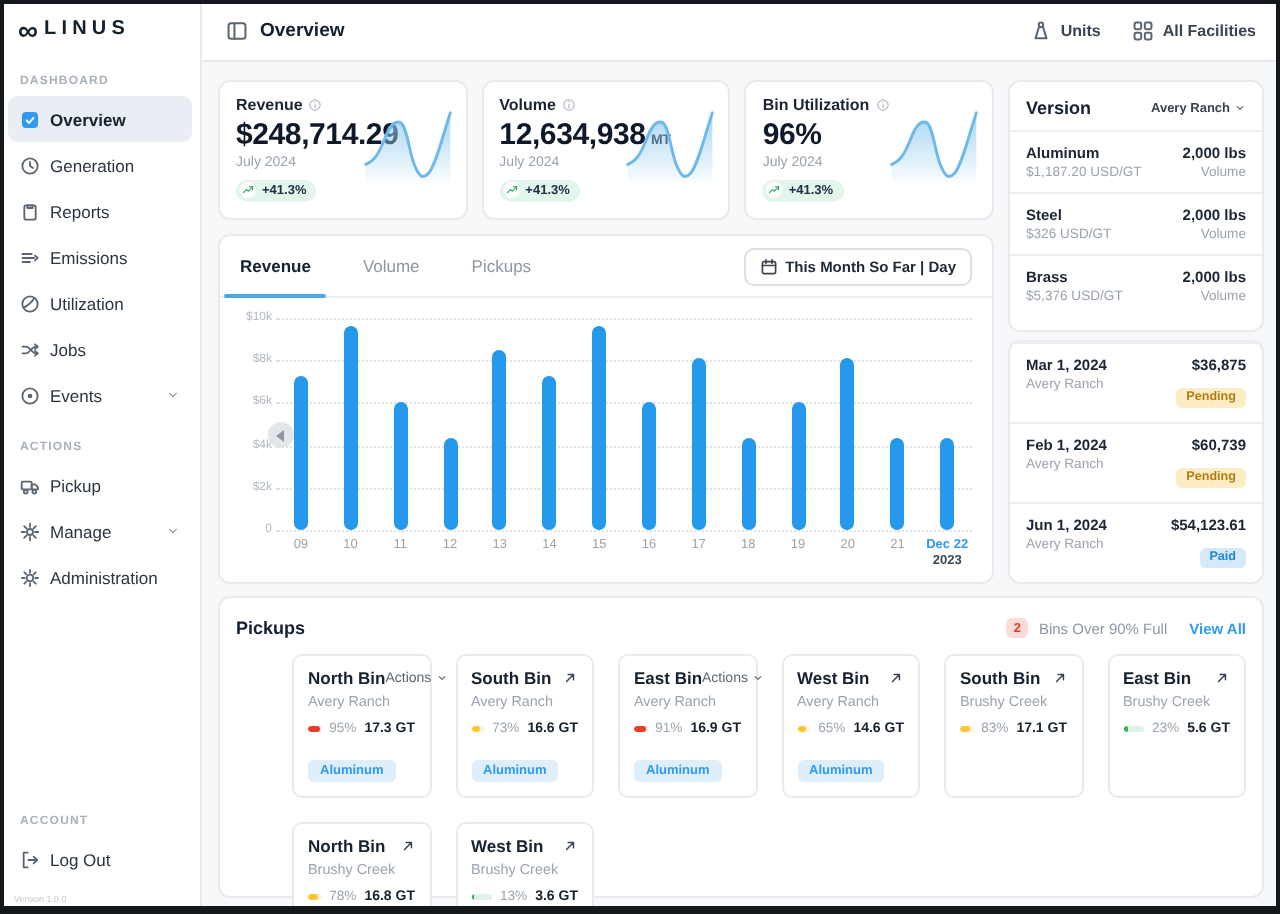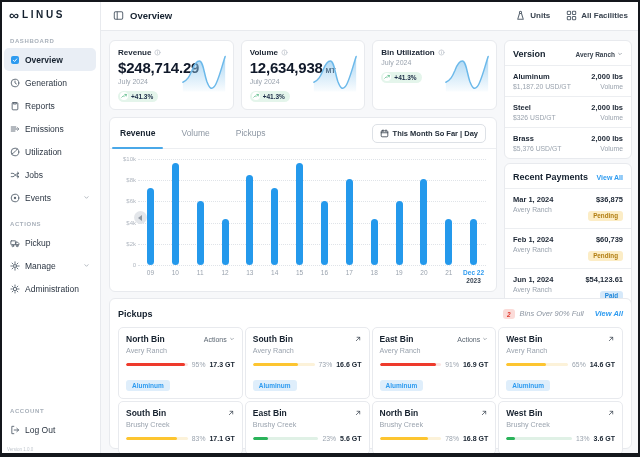--- a/index.html
+++ b/index.html
@@ -91,25 +91,25 @@
   .p-l .b{font-size:6.8px;color:#9aa3ae;margin-top:2px;}
   .p-r{text-align:right;}
   .p-r .a{font-size:7.5px;font-weight:700;color:#1b2533;}
   .p-r .b{font-size:6.8px;color:#9aa3ae;margin-top:2px;}
   .badge{display:inline-block;font-size:6.3px;font-weight:700;border-radius:3px;padding:1.5px 5px;margin-top:2px;}
 
   
   .pickups{flex:1;display:flex;flex-direction:column;padding:7px 8px 8px 8px;min-height:0;}
   .pk-hd{display:flex;align-items:center;height:16px;margin-bottom:5px;}
   .pk-hd .t{font-size:9px;font-weight:700;color:#14202e;}
-  .pk-hd .sp{margin-left:auto;display:flex;align-items:flex-start;gap:5px;font-style:italic;}
+  .pk-hd .sp{margin-left:auto;display:flex;align-items:center;gap:5px;}
   .pk-cnt{background:#fbdbd8;color:#e03a2f;font-size:6.5px;font-weight:700;border-radius:3px;padding:1.5px 4px;}
   .pk-lbl{font-size:7.5px;color:#8d96a2;}
   .pk-link{font-size:7.5px;font-weight:700;color:#2e9bf0;cursor:pointer;margin-left:6px;}
-  .bins-grid{flex:1;display:grid;grid-template-columns:repeat(4,1fr);grid-template-rows:1fr 1fr;gap:2px;min-height:0;}
+  .bins-grid{flex:1;display:grid;grid-template-columns:repeat(6,1fr);grid-template-rows:1fr 1fr;gap:12px;min-height:0;margin-left:28px;}
   .bin{border:1px solid #e8eaee;border-radius:5px;padding:6px 7px;display:flex;flex-direction:column;background:#fff;min-width:0;}
   .bin-r1{display:flex;align-items:center;}
   .bin-r1 .nm{font-size:8.5px;font-weight:700;color:#17222f;white-space:nowrap;}
   .bin-act{margin-left:auto;display:flex;align-items:center;gap:2px;font-size:7px;color:#5b6672;cursor:pointer;font-weight:500;}
   .bin-arrow{margin-left:auto;display:inline-flex;color:#39434f;cursor:pointer;}
   .bin-fac{font-size:7.2px;color:#9aa3ae;margin-top:2px;}
   .bin-prog{display:flex;align-items:center;gap:4px;margin-top:6px;}
   .track{flex:1;height:3px;border-radius:2px;overflow:hidden;}
   .fill{height:100%;border-radius:2px;}
   .bin-pct{font-size:6.8px;color:#9aa3ae;white-space:nowrap;}
@@ -344,21 +344,21 @@
                     <path d="M2,32 C7,30 9,26 12,19 C15,11 17,9 20,9 C24,9 25,22 28,31 C31,39 33,40 36,37 C40,33 44,16 48,4" stroke="#6cb9ea" stroke-width="1.6" stroke-linecap="round" fill="none"></path>
                   </svg></span></div>
               <div class="card stat"><div class="stat-t">
                   <span>Bin Utilization</span>
                   <span class="ic">
                     <svg viewBox="0 0 12 12" width="7" height="7" fill="none" stroke="currentColor" stroke-width="1.1" stroke-linecap="round" stroke-linejoin="round">
                       <circle cx="6" cy="6" r="4.4"></circle>
                       <path d="M6 5.4v3M6 3.4v0.3"></path>
                     </svg>
                   </span>
-                </div><div class="stat-p">July 2024</div><div class="stat-d">
+                </div><div class="stat-v">96%</div><div class="stat-p">July 2024</div><div class="stat-d">
                   <span class="bub">
                     <svg viewBox="0 0 12 12" width="6" height="6" fill="none" stroke="currentColor" stroke-width="1.1" stroke-linecap="round" stroke-linejoin="round">
                       <path d="M1.4 8.6l3-3 1.8 1.6 4.4-4.4"></path>
                       <path d="M7.4 2.8h3.2V6"></path>
                     </svg>
                   </span>
                   <span class="dv">+41.3%</span>
                 </div><span class="spark"><svg width="46" height="44" viewBox="0 0 50 44" fill="none">
                     <defs>
                       <linearGradient id="sg" x1="0" y1="0" x2="0" y2="1">
@@ -514,24 +514,20 @@
                   </div>
                   <div class="p-r">
                     <div class="a">2,000 lbs</div>
                     <div class="b">Volume</div>
                   </div>
                 </div>
               </div>
           </div>
 
           <div class="card side-card" style="flex:1;">
-            <div class="side-hd">
-              <span class="t">Recent Payments</span>
-              <span class="link">View All</span>
-            </div>
             <div class="side-rows">
                 <div class="p-row">
                   <div class="p-l">
                     <div class="a">Mar 1, 2024</div>
                     <div class="b">Avery Ranch</div>
                   </div>
                   <div class="p-r"><div class="a">$36,875</div><span class="badge" style="background: rgb(252, 237, 198); color: rgb(177, 125, 17);">Pending</span></div>
                 </div>
                 <div class="p-row">
                   <div class="p-l">

